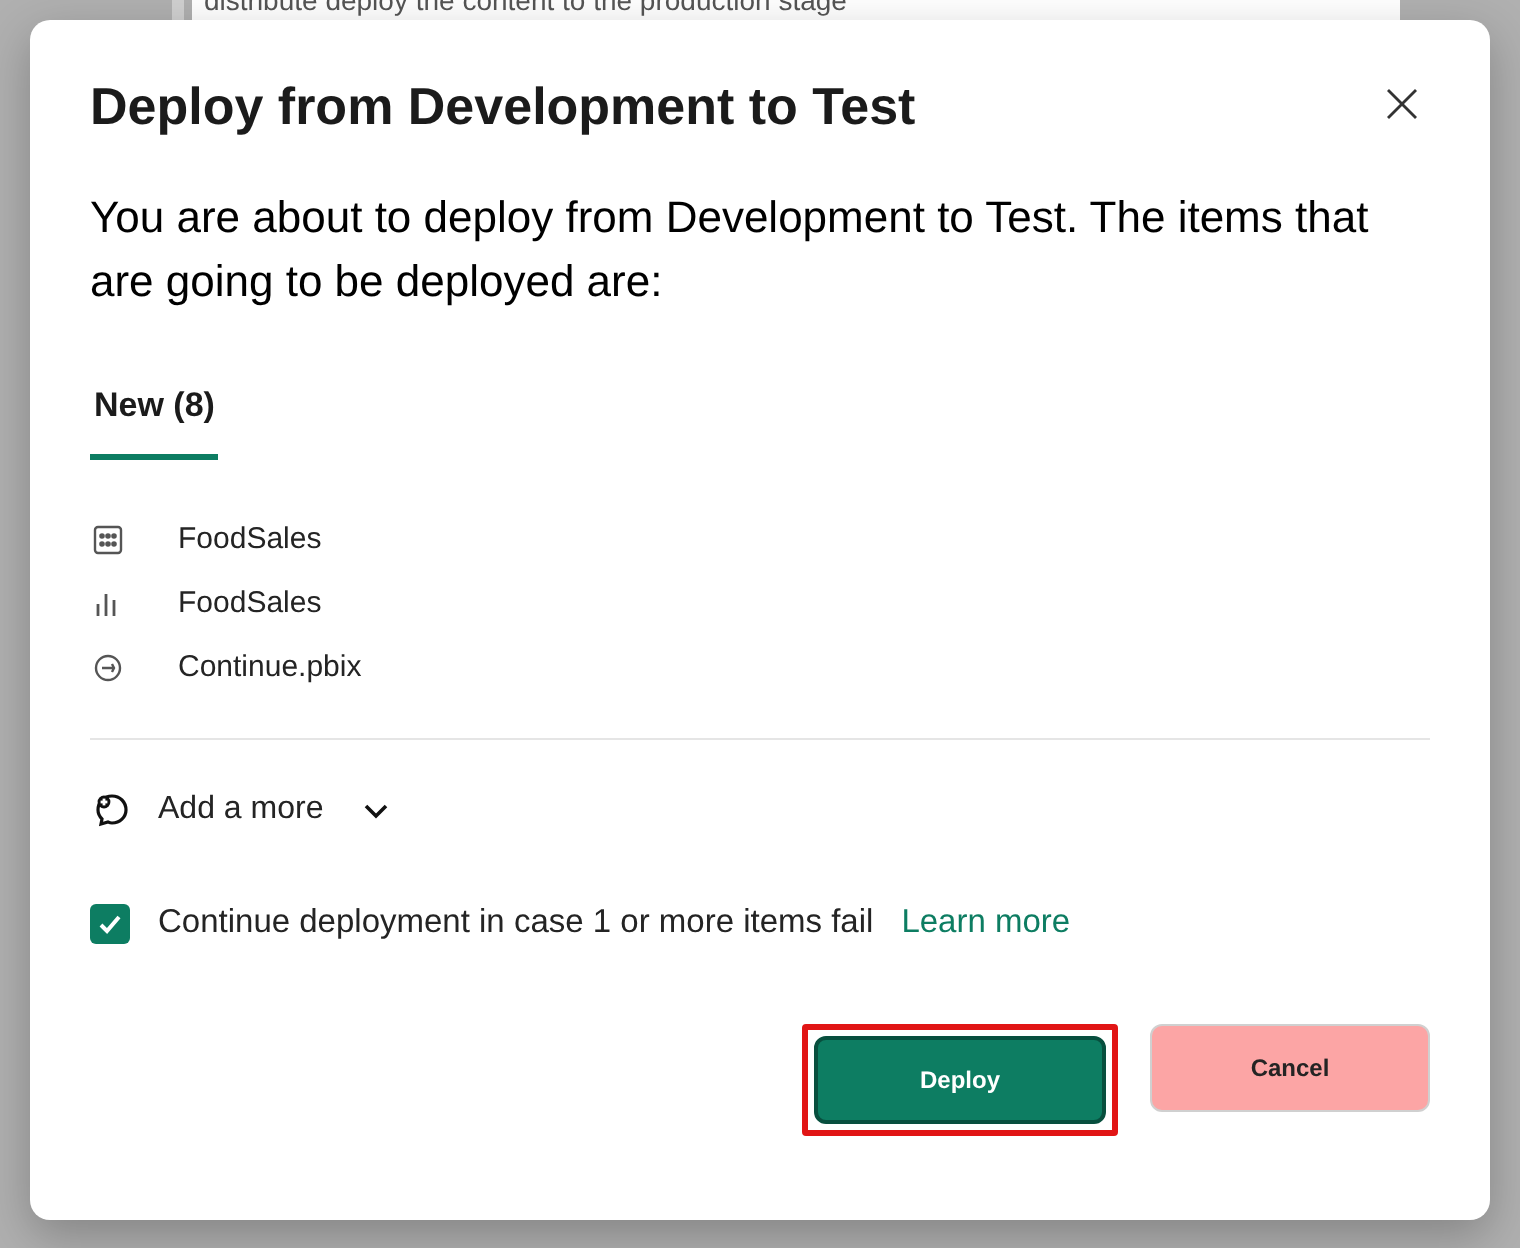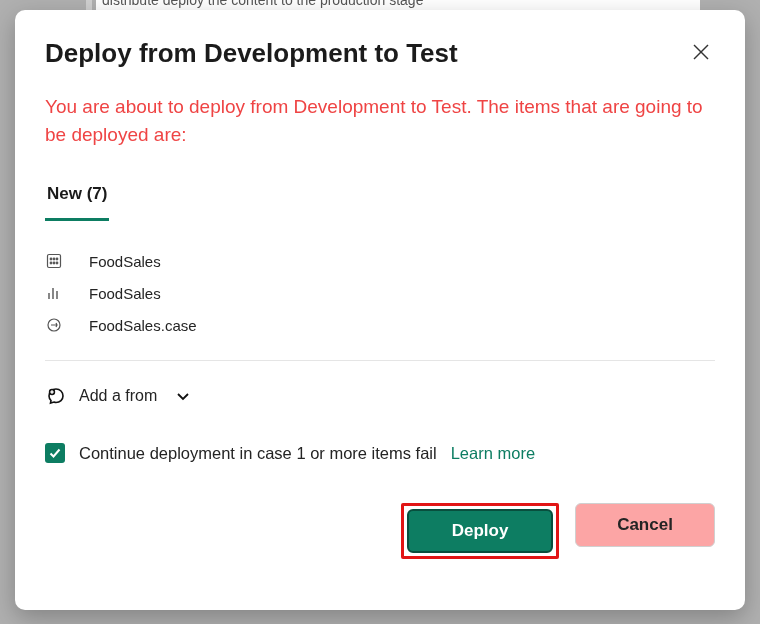--- a/index.html
+++ b/index.html
@@ -44,21 +44,21 @@
   .dlg-title {
     font-size: 26px; font-weight: 700; color: #1b1b1b;
   }
   .close-btn {
     width: 28px; height: 28px;
     display: flex; align-items: center; justify-content: center;
     cursor: pointer;
     color: #333;
   }
   .dlg-desc {
-    font-size: 19px; color: #ef4444; line-height: 1.45;
+    font-size: 22px; color: #000000; line-height: 1.45;
     margin-bottom: 30px;
   }
   .tabs {
     display: flex;
   }
   .tab {
     font-size: 17px; font-weight: 700; color: #1b1b1b;
     padding: 6px 2px 14px 2px;
     border-bottom: 3px solid #0d7d62;
     cursor: pointer;
@@ -104,21 +104,21 @@
     cursor: pointer;
   }
   .learn-more {
     color: #0d7d62; cursor: pointer;
   }
   .footer {
     display: flex; justify-content: flex-end; gap: 16px;
   }
   .btn {
     min-width: 140px; height: 44px;
-    border-radius: 6px; font-size: 17px; font-weight: 600;
+    border-radius: 6px; font-size: 12px; font-weight: 600;
     display:flex; align-items:center; justify-content:center;
     cursor: pointer;
   }
   .btn-primary-wrap {
     border: 3px solid #e11515;
     padding: 3px;
     border-radius: 2px;
   }
   .btn-primary {
     background: #0d7d62; color: #fff; border: 2px solid #084f3e;
@@ -145,21 +145,21 @@
       <svg width="16" height="16" viewBox="0 0 16 16" fill="none" stroke="currentColor" stroke-width="1.4">
         <line x1="1" y1="1" x2="15" y2="15"></line>
           <line x1="15" y1="1" x2="1" y2="15"></line>
       </svg>
     </div>
   </div>
 
   <div class="dlg-desc">You are about to deploy from Development to Test. The items that are going to be deployed are:</div>
 
   <div class="tabs">
-    <div class="tab">New (7)</div>
+    <div class="tab">New (8)</div>
   </div>
 
   <div class="items-list">
 
     <div class="item-row">
       <span class="item-icon">
         <svg width="16" height="16" viewBox="0 0 16 16" fill="none" stroke="currentColor" stroke-width="1.2">
           <rect x="1.5" y="1.5" width="13" height="13" rx="1.5"></rect>
           <circle cx="5" cy="6" r="0.8" fill="currentColor"></circle>
           <circle cx="8" cy="6" r="0.8" fill="currentColor"></circle>
@@ -183,37 +183,37 @@
       <span>FoodSales</span>
     </div>
 
     <div class="item-row">
       <span class="item-icon">
         <svg width="16" height="16" viewBox="0 0 16 16" fill="none" stroke="currentColor" stroke-width="1.2">
           <circle cx="8" cy="8" r="6"></circle>
           <path d="M5 8 L11 8 M10 6 L11 8 L10 10" stroke-width="1.2"></path>
         </svg>
       </span>
-      <span>FoodSales.case</span>
+      <span>Continue.pbix</span>
     </div>
 
   </div>
 
   <div class="divider"></div>
 
   <div class="add-note">
     <span class="note-icon">
       <svg width="20" height="20" viewBox="0 0 20 20" fill="none" stroke="#111" stroke-width="1.6">
         <path d="M10 3 C6 3 3 6 3 10 C3 12 4 13.5 5 14.5 L4.5 17 L8 16 C8.7 16.3 9.3 16.5 10 16.5 C14 16.5 17 13.5 17 10 C17 6 14 3 10 3 Z"></path>
         <circle cx="6" cy="6" r="3.2" fill="#111" stroke="none"></circle>
         <line x1="6" y1="4.3" x2="6" y2="7.7" stroke="#fff" stroke-width="1.4"></line>
         <line x1="4.3" y1="6" x2="7.7" y2="6" stroke="#fff" stroke-width="1.4"></line>
       </svg>
     </span>
-    <span>Add a from</span>
+    <span>Add a more</span>
     <span class="chevron">
       <svg width="16" height="16" viewBox="0 0 16 16" fill="none" stroke="#111" stroke-width="1.8">
         <polyline points="3,6 8,11 13,6"></polyline>
       </svg>
     </span>
   </div>
 
   <div class="continue-row">
     <div class="checkbox">
       <svg width="14" height="14" viewBox="0 0 14 14" fill="none" stroke="#fff" stroke-width="2">

